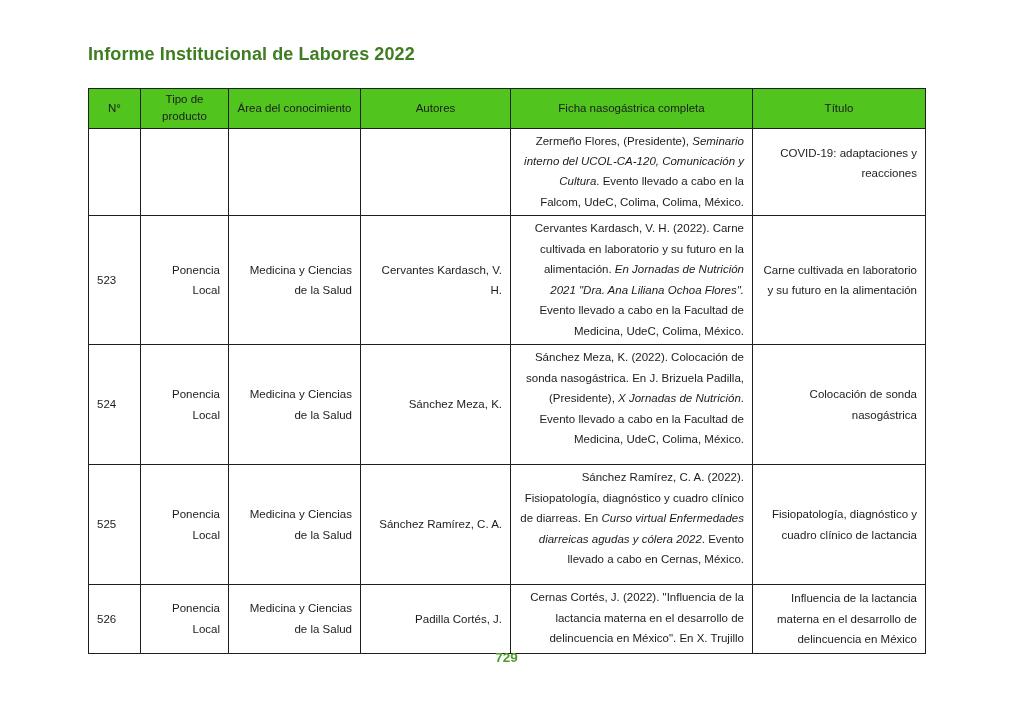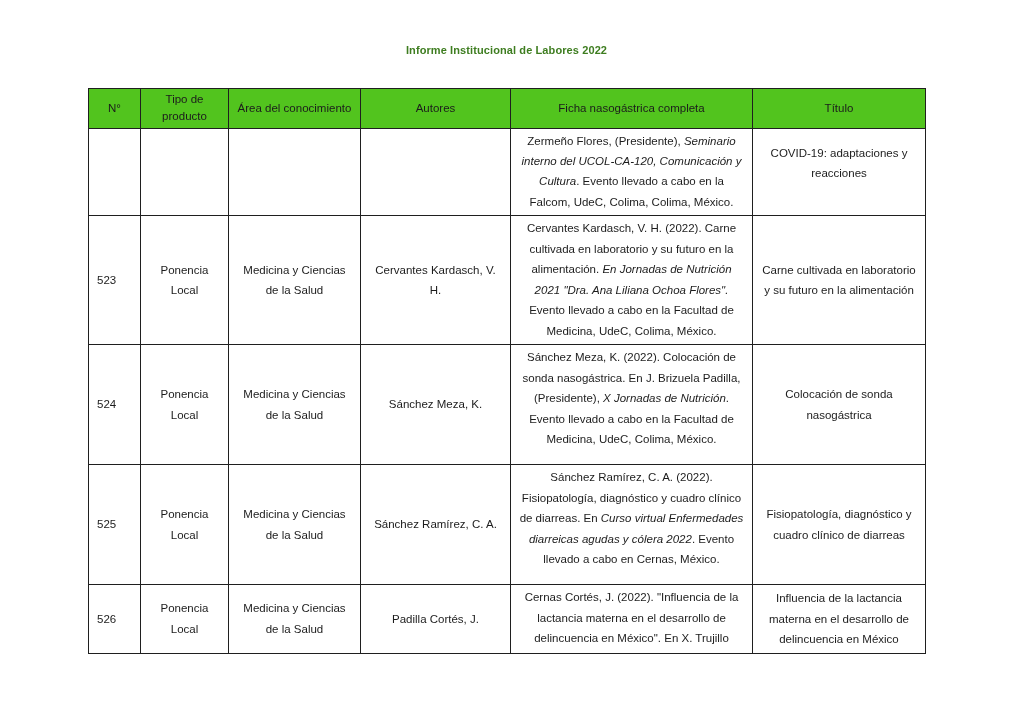--- a/index.html
+++ b/index.html
@@ -12,22 +12,22 @@
     height: 715px;
     background: #ffffff;
     overflow: hidden;
   }
 
   .doc-header {
     position: absolute;
     top: 44px;
     left: 88px;
     width: 837px;
-    text-align: center;
-    font-size: 11px;
+    text-align: left;
+    font-size: 18px;
     font-weight: bold;
     color: var(--title-green, #3E7D20);
     letter-spacing: 0.1px;
   }
 
   table.pub-table {
     position: absolute;
     top: 88px;
     left: 88px;
     width: 837px;
@@ -49,21 +49,21 @@
     padding: 2px 8px;
     line-height: 1.5;
     text-align: center;
     vertical-align: middle;
   }
 
   .pub-table td {
     padding: 3px 8px;
     vertical-align: middle;
     line-height: 1.78;
-    text-align: center;
+    text-align: right;
   }
 
   td.col-num { text-align: left; }
   td.col-ficha { vertical-align: top; padding-top: 2px; }
   tr.cont-row td.col-titulo { vertical-align: top; padding-top: 14px; }
 
   .italic { font-style: italic; }
 
   .page-number {
     position: absolute;
@@ -128,27 +128,28 @@
           <td class="col-autores">Sánchez Meza, K.</td>
           <td class="col-ficha"><span>Sánchez Meza, K. (2022). Colocación de sonda nasogástrica. En J. Brizuela Padilla, (Presidente), </span><span class="italic">X Jornadas de Nutrición</span><span>. Evento llevado a cabo en la Facultad de Medicina, UdeC, Colima, México.</span></td>
           <td class="col-titulo">Colocación de sonda nasogástrica</td>
         </tr>
         <tr style="height: 120px;">
           <td class="col-num">525</td>
           <td class="col-tipo">Ponencia Local</td>
           <td class="col-area">Medicina y Ciencias de la Salud</td>
           <td class="col-autores">Sánchez Ramírez, C. A.</td>
           <td class="col-ficha"><span>Sánchez Ramírez, C. A. (2022). Fisiopatología, diagnóstico y cuadro clínico de diarreas. En </span><span class="italic">Curso virtual Enfermedades diarreicas agudas y cólera 2022</span><span>. Evento llevado a cabo en Cernas, México.</span></td>
-          <td class="col-titulo">Fisiopatología, diagnóstico y cuadro clínico de diarreas</td>
+          <td class="col-titulo">Fisiopatología, diagnóstico y cuadro clínico de lactancia</td>
         </tr>
         <tr style="height: 60px;">
           <td class="col-num">526</td>
           <td class="col-tipo">Ponencia Local</td>
           <td class="col-area">Medicina y Ciencias de la Salud</td>
           <td class="col-autores">Padilla Cortés, J.</td>
           <td class="col-ficha"><span>Cernas Cortés, J. (2022). "Influencia de la lactancia materna en el desarrollo de delincuencia en México". En X. Trujillo</span></td>
           <td class="col-titulo">Influencia de la lactancia materna en el desarrollo de delincuencia en México</td>
         </tr>
       </tbody>
   </table>
 
+  <div class="page-number">729</div>
 
 </div>
 
 </body></html>

